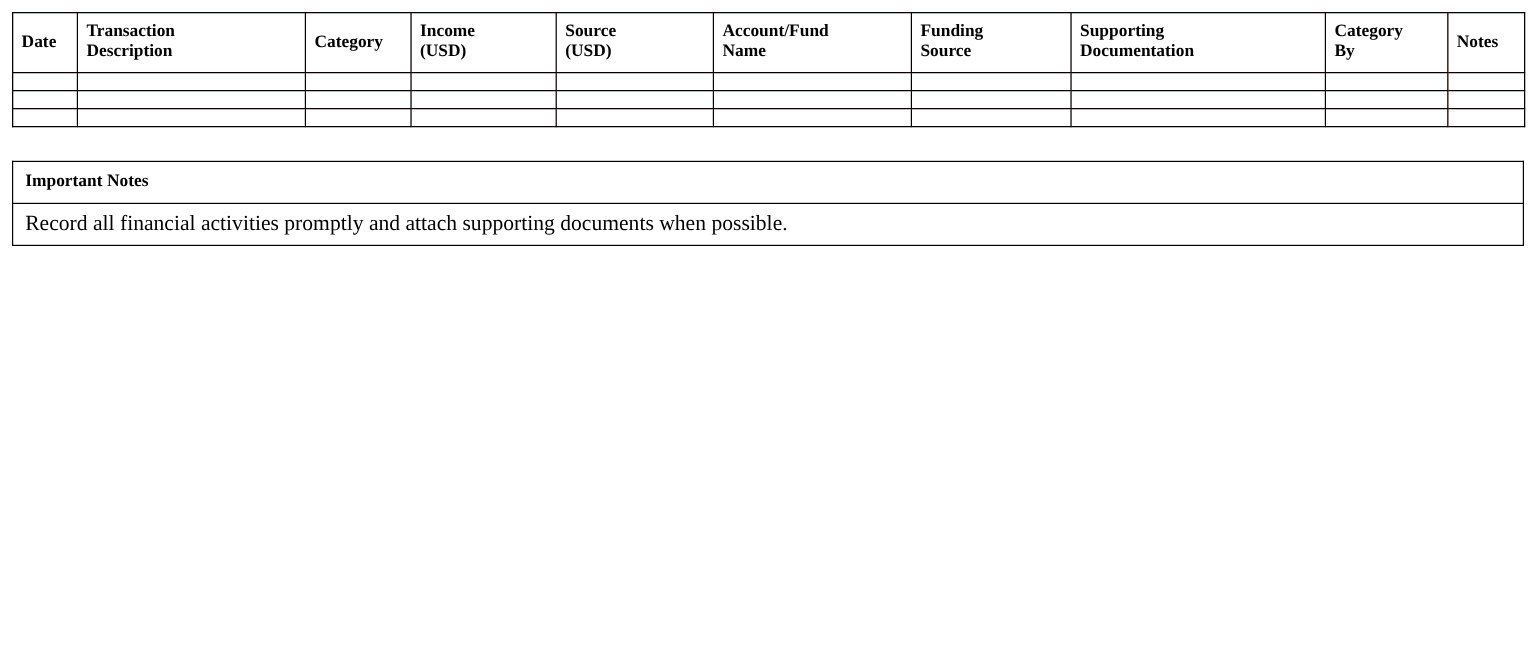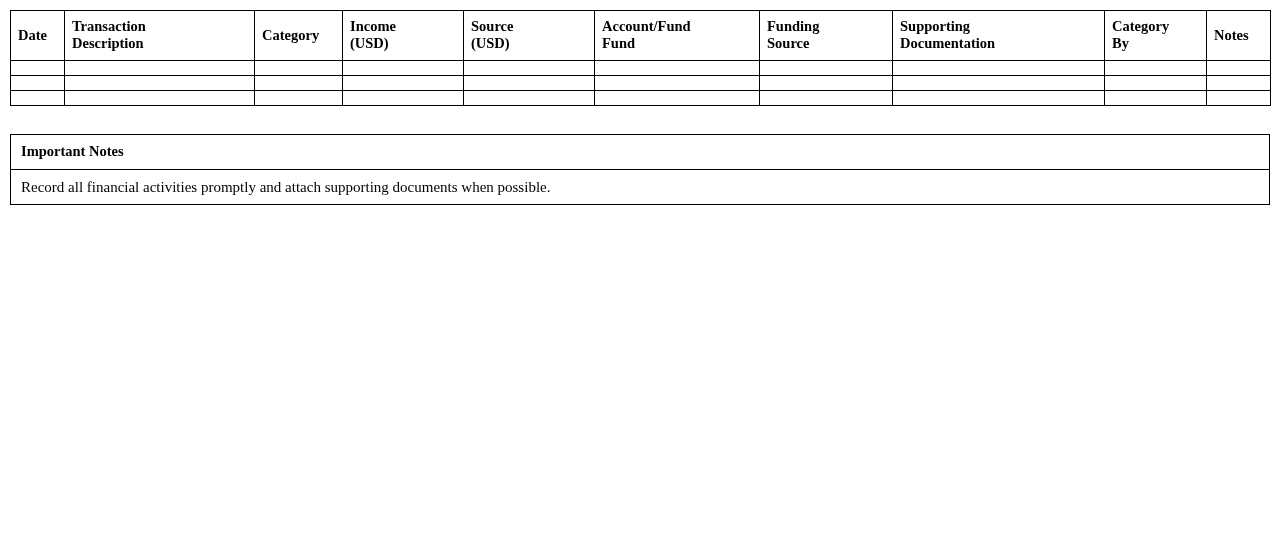--- a/index.html
+++ b/index.html
@@ -81,21 +81,21 @@
     width: 1260px;
     background: #ffffff;
   }
 
   table.notes td {
     border: 1px solid #000000;
     background: #ffffff;
     height: 34px;
     padding: 0 0 0 10px;
     vertical-align: middle;
-    font-size: 15px;
+    font-size: 18px;
     line-height: 1.2;
     text-align: left;
     white-space: nowrap;
   }
 
   table.notes td.notes-title {
     font-weight: bold;
     font-size: 14.5px;
   }
 </style>
@@ -133,21 +133,21 @@
           <th>
             <span class="hdr-line">Income</span>
             <span class="hdr-line">(USD)</span>
           </th>
           <th>
             <span class="hdr-line">Source</span>
             <span class="hdr-line">(USD)</span>
           </th>
           <th>
             <span class="hdr-line">Account/Fund</span>
-            <span class="hdr-line">Fund</span>
+            <span class="hdr-line">Name</span>
           </th>
           <th>
             <span class="hdr-line">Funding</span>
             <span class="hdr-line">Source</span>
           </th>
           <th>
             <span class="hdr-line">Supporting</span>
             <span class="hdr-line">Documentation</span>
           </th>
           <th>

